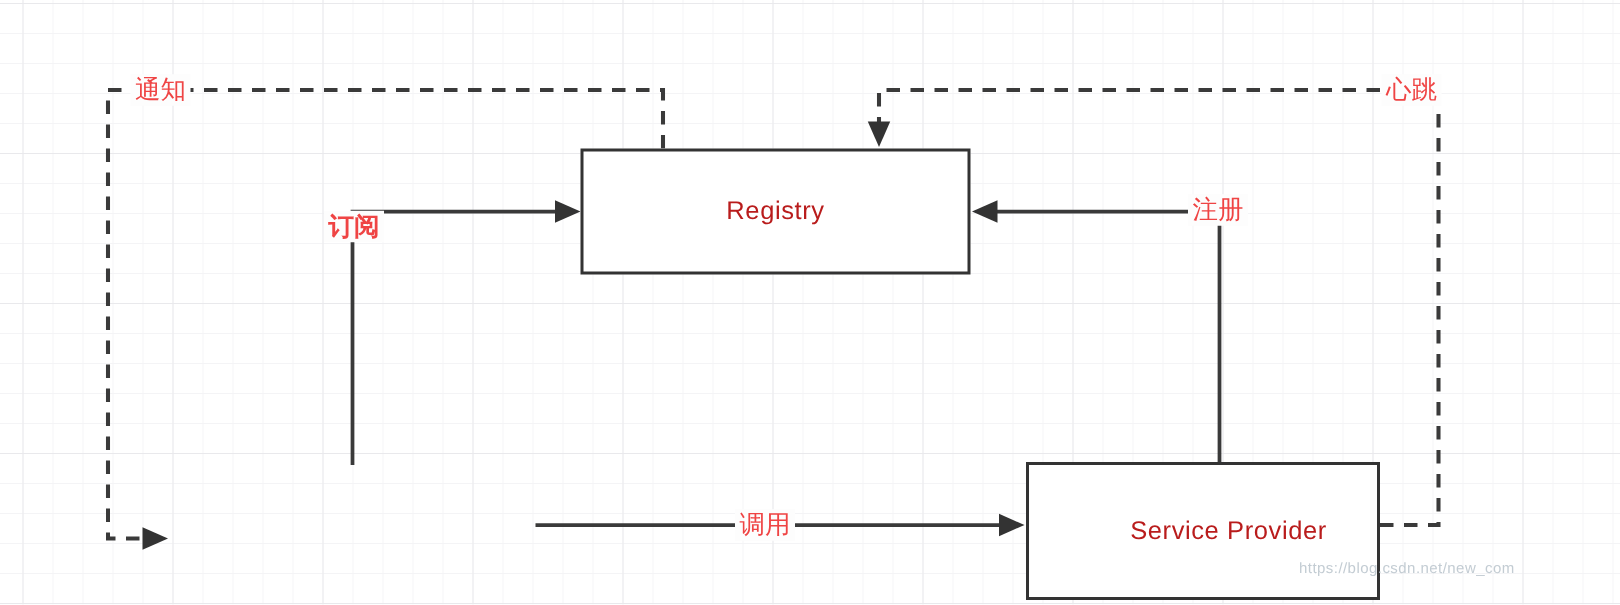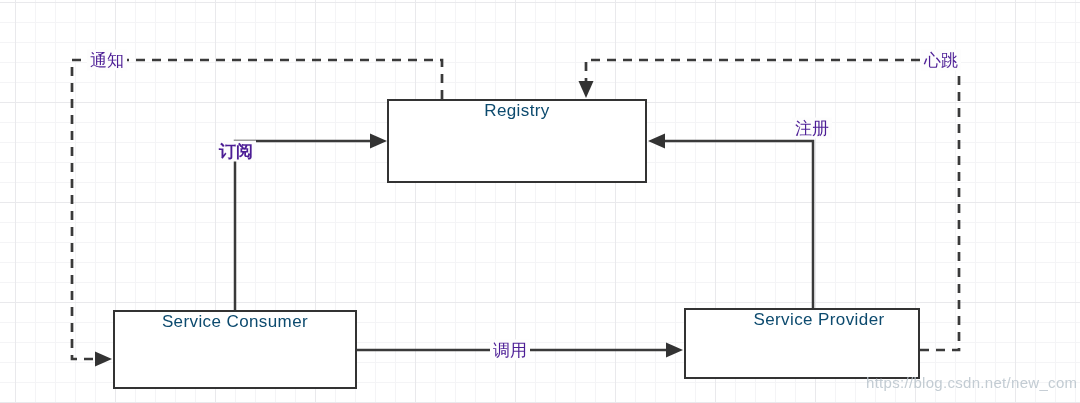--- a/index.html
+++ b/index.html
@@ -18,45 +18,45 @@
     background-position:15px 2px,15px 2px,0 2px,15px 0;
   }
   #edges{position:absolute;left:0;top:0;width:1080px;height:403px;}
   .edge{fill:none;stroke:#3a3a3a;stroke-width:2.5;}
   .edge.dashed{stroke-dasharray:9 7;stroke-width:2.7;}
   .arrowhead{fill:#333;stroke:none;}
   .node{
     position:absolute;
     border:2.5px solid #333;
     background:#fff;
-    display:flex;justify-content:center;
-    color:#0c4a6e;font-size:17px;letter-spacing:0.4px;
+    display:flex;align-items:center;justify-content:center;
+    color:#b91c1c;font-size:17px;letter-spacing:0.4px;
     box-sizing:border-box;
   }
   .node-registry{left:387px;top:99px;width:260px;height:84px;}
   .node-consumer{left:113px;top:310px;width:244px;height:79px;}
-  .node-provider{left:684px;top:308px;width:236px;height:71px;padding-left:34px;}
+  .node-provider{left:684px;top:308px;width:236px;height:92px;padding-left:34px;}
   .edge-label{
     position:absolute;
     transform:translate(-50%,-50%);
     background:#fdfdfd;
     padding:0 3px;
-    color:#4c1d95;font-size:17px;line-height:21px;
+    color:#ef4444;font-size:17px;line-height:21px;
     white-space:nowrap;
   }
   .lbl-subscribe{left:236px;top:151px;font-weight:bold;}
-  .lbl-register{left:812px;top:128px;}
+  .lbl-register{left:812px;top:140px;}
   .lbl-invoke{left:510px;top:350px;}
   .lbl-notify{left:107px;top:60px;}
   .lbl-heartbeat{left:941px;top:60px;}
   .watermark{
     position:absolute;
     left:866px;top:374px;
     color:rgba(185,195,203,0.85);
-    font-size:15px;letter-spacing:0.3px;
+    font-size:10px;letter-spacing:0.3px;
     z-index:5;
     white-space:nowrap;
   }
 </style>
 </head>
 <body>
 
 <div id="canvas">
 
   <svg id="edges" viewBox="0 0 1080 403">
@@ -74,23 +74,20 @@
     <polygon class="arrowhead" points="112,359 95,351.5 95,366.5"></polygon>
 
     <path class="edge dashed" d="M920,350 L959,350 L959,60 L586,60 L586,84"></path>
     <polygon class="arrowhead" points="586,98 578.5,81 593.5,81"></polygon>
   </svg>
 
   <div class="node node-registry">
     <span>Registry</span>
   </div>
 
-  <div class="node node-consumer">
-    <span>Service Consumer</span>
-  </div>
 
   <div class="node node-provider">
     <span>Service Provider</span>
   </div>
 
   <div class="edge-label lbl-subscribe">订阅</div>
   <div class="edge-label lbl-register">注册</div>
   <div class="edge-label lbl-invoke">调用</div>
   <div class="edge-label lbl-notify">通知</div>
   <div class="edge-label lbl-heartbeat">心跳</div>

